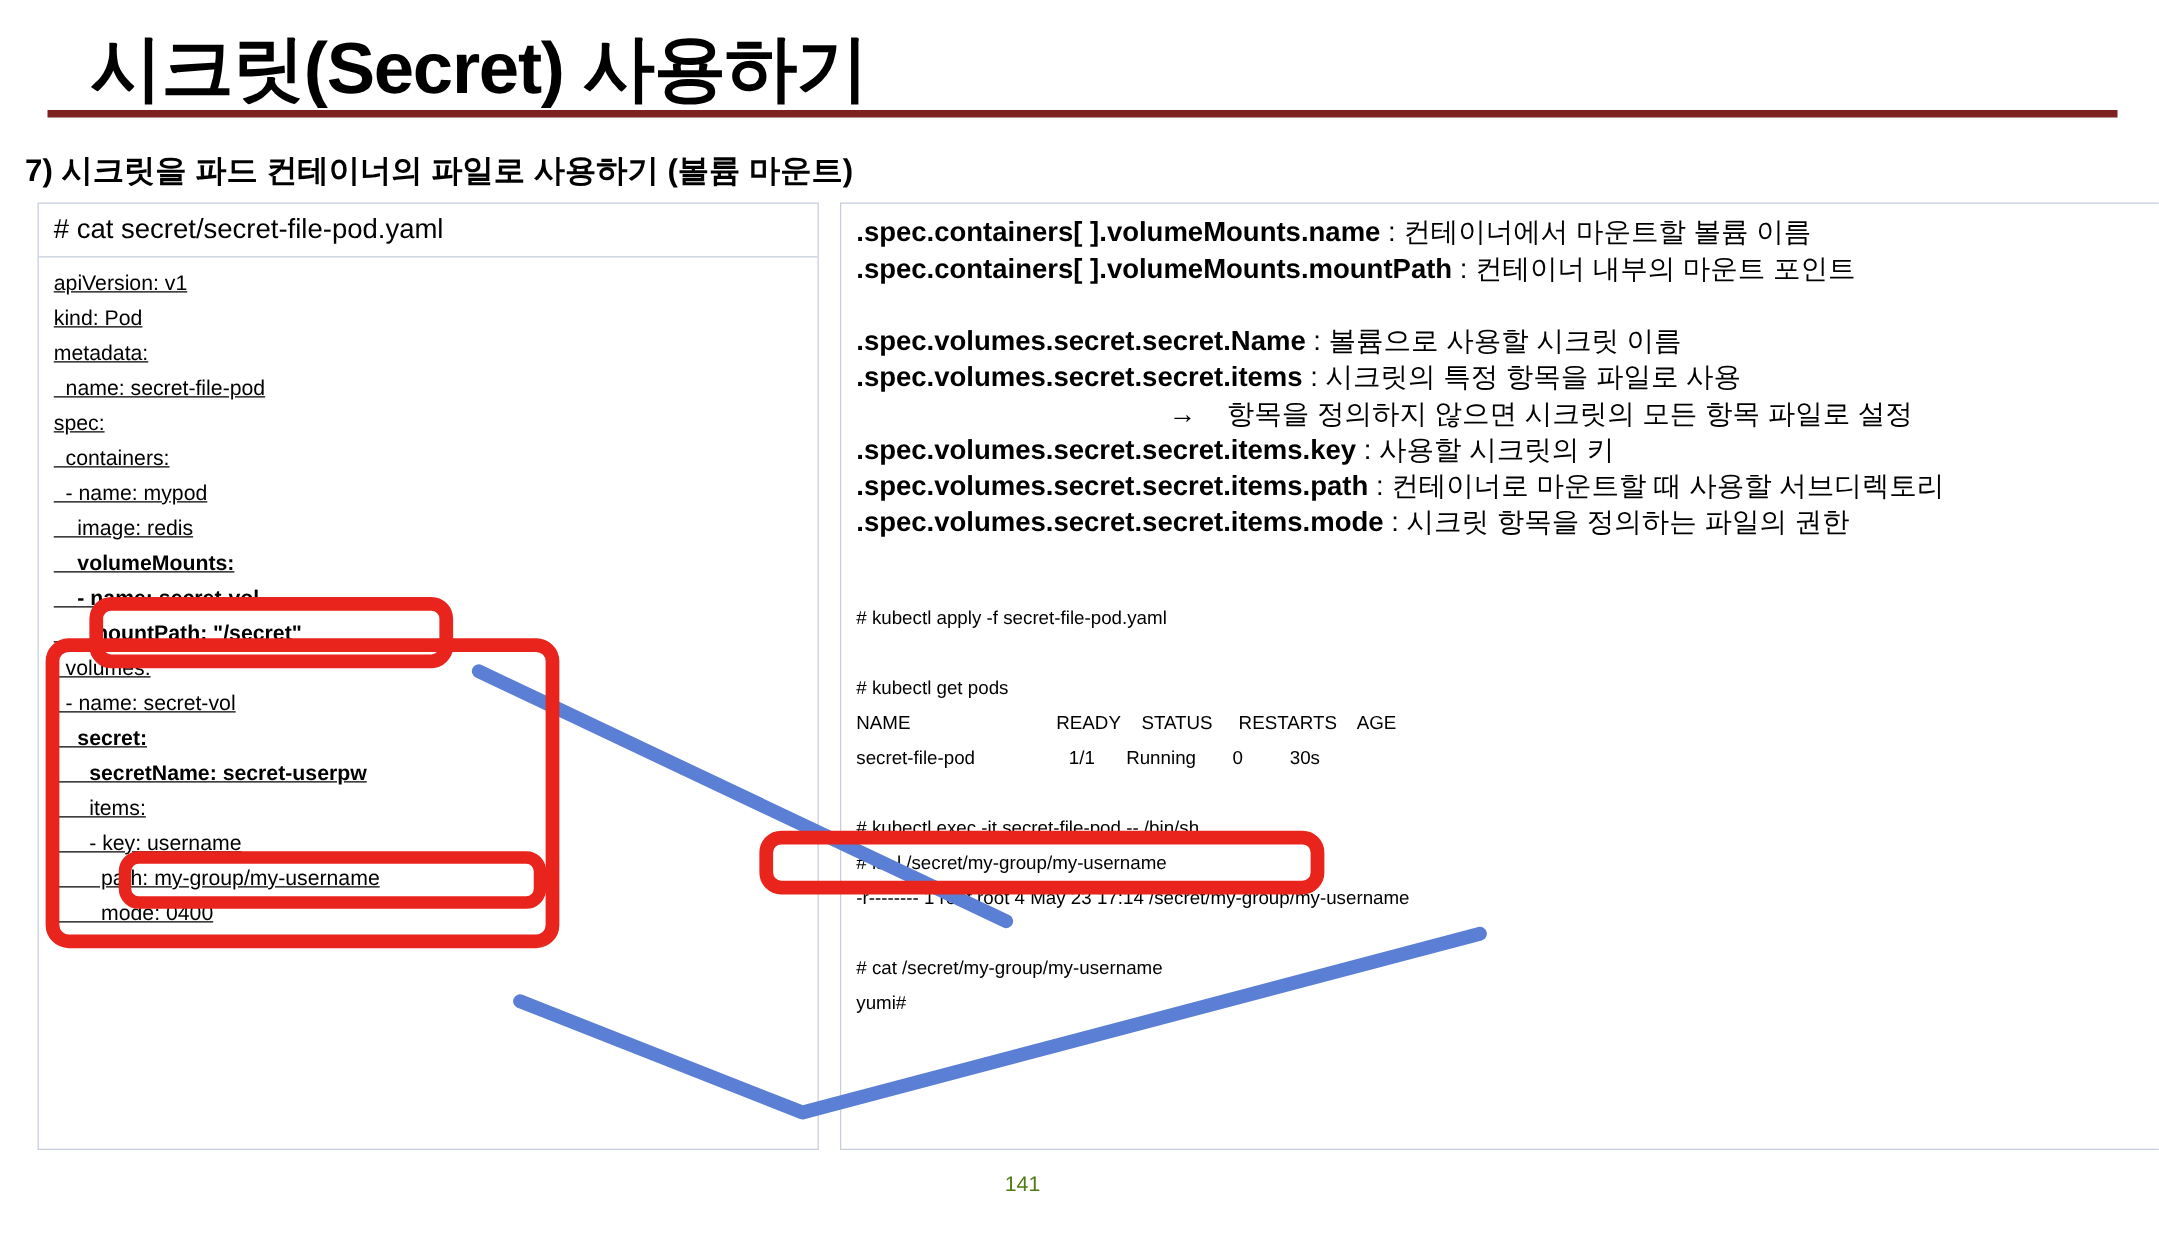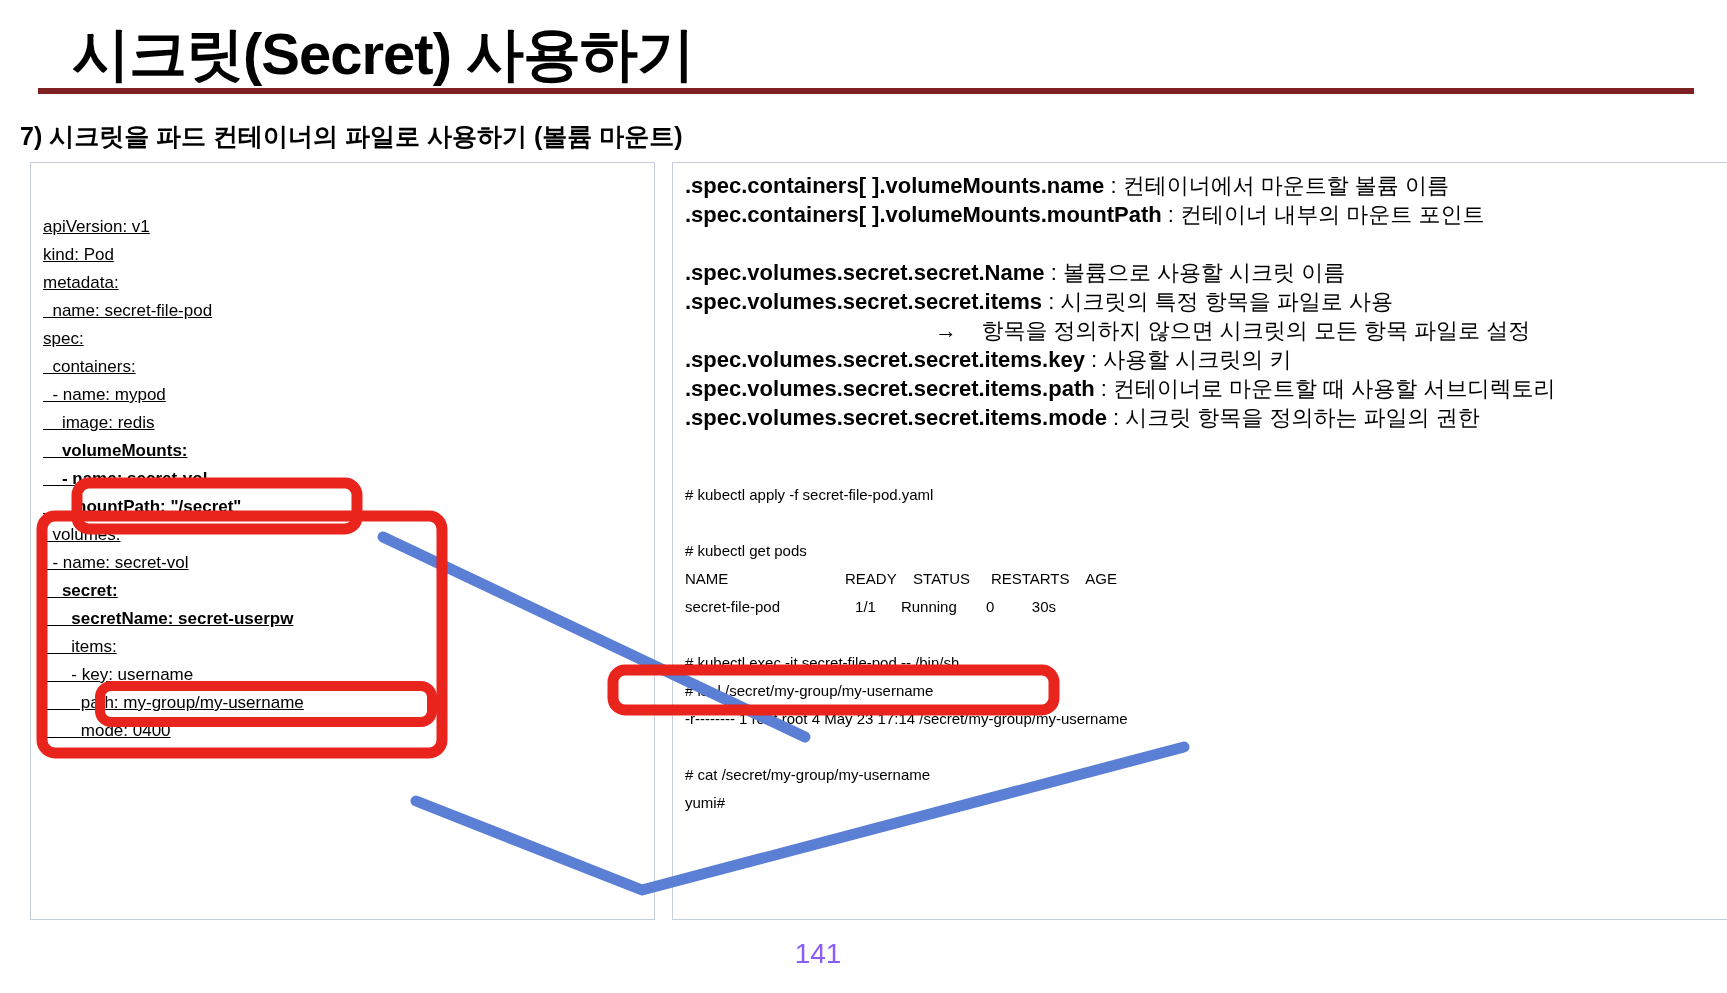--- a/index.html
+++ b/index.html
@@ -128,32 +128,35 @@
     pointer-events: none;
   }
 
   
   #page-number {
     position: absolute;
     left: 0;
     top: 938px;
     width: 1636px;
     text-align: center;
-    font-size: 28px;
-    color: #8b5cf6;
+    font-size: 17px;
+    color: #4d7c0f;
   }
 </style>
 </head>
 <body>
 
 <div id="slide-title">시크릿(Secret) 사용하기</div>
 <div id="title-rule"></div>
 <div id="subtitle">7) 시크릿을 파드 컨테이너의 파일로 사용하기 (볼륨 마운트)</div>
 
 <div class="panel" id="left-panel">
+  <div id="left-cmd-header">
+    <div class="cmdtext"># cat secret/secret-file-pod.yaml</div>
+  </div>
   <div class="codeblock" id="left-yaml"><div>apiVersion: v1</div><div>kind: Pod</div><div>metadata:</div><div>  name: secret-file-pod</div><div>spec:</div><div>  containers:</div><div>  - name: mypod</div><div>    image: redis</div><div class="b">    volumeMounts:</div><div class="b">    - name: secret-vol</div><div class="b">      mountPath: "/secret"</div><div>  volumes:</div><div>  - name: secret-vol</div><div class="b">    secret:</div><div class="b">      secretName: secret-userpw</div><div>      items:</div><div>      - key: username</div><div>        path: my-group/my-username</div><div>        mode: 0400</div></div>
 </div>
 
 <div class="panel" id="right-panel">
   <div id="spec-list"><div><span class="spec-key">.spec.containers[ ].volumeMounts.name</span><span class="spec-desc"> : 컨테이너에서 마운트할 볼륨 이름</span></div><div><span class="spec-key">.spec.containers[ ].volumeMounts.mountPath</span><span class="spec-desc"> : 컨테이너 내부의 마운트 포인트</span></div><div>&nbsp;</div><div><span class="spec-key">.spec.volumes.secret.secret.Name</span><span class="spec-desc"> : 볼륨으로 사용할 시크릿 이름</span></div><div><span class="spec-key">.spec.volumes.secret.secret.items</span><span class="spec-desc"> : 시크릿의 특정 항목을 파일로 사용</span></div><div class="arrow-row" style="padding-left: 250px;">→    항목을 정의하지 않으면 시크릿의 모든 항목 파일로 설정</div><div><span class="spec-key">.spec.volumes.secret.secret.items.key</span><span class="spec-desc"> : 사용할 시크릿의 키</span></div><div><span class="spec-key">.spec.volumes.secret.secret.items.path</span><span class="spec-desc"> : 컨테이너로 마운트할 때 사용할 서브디렉토리</span></div><div><span class="spec-key">.spec.volumes.secret.secret.items.mode</span><span class="spec-desc"> : 시크릿 항목을 정의하는 파일의 권한</span></div></div>
   <div id="right-console"><div># kubectl apply -f secret-file-pod.yaml</div><div>&nbsp;</div><div># kubectl get pods</div><div>NAME                            READY    STATUS     RESTARTS    AGE</div><div>secret-file-pod                  1/1      Running       0         30s</div><div>&nbsp;</div><div># kubectl exec -it secret-file-pod -- /bin/sh</div><div># ls -l /secret/my-group/my-username</div><div>-r-------- 1 root root 4 May 23 17:14 /secret/my-group/my-username</div><div>&nbsp;</div><div># cat /secret/my-group/my-username</div><div>yumi#</div></div>
 </div>
 
 <svg id="annotations" viewBox="0 0 1727 993" xmlns="http://www.w3.org/2000/svg">
 

